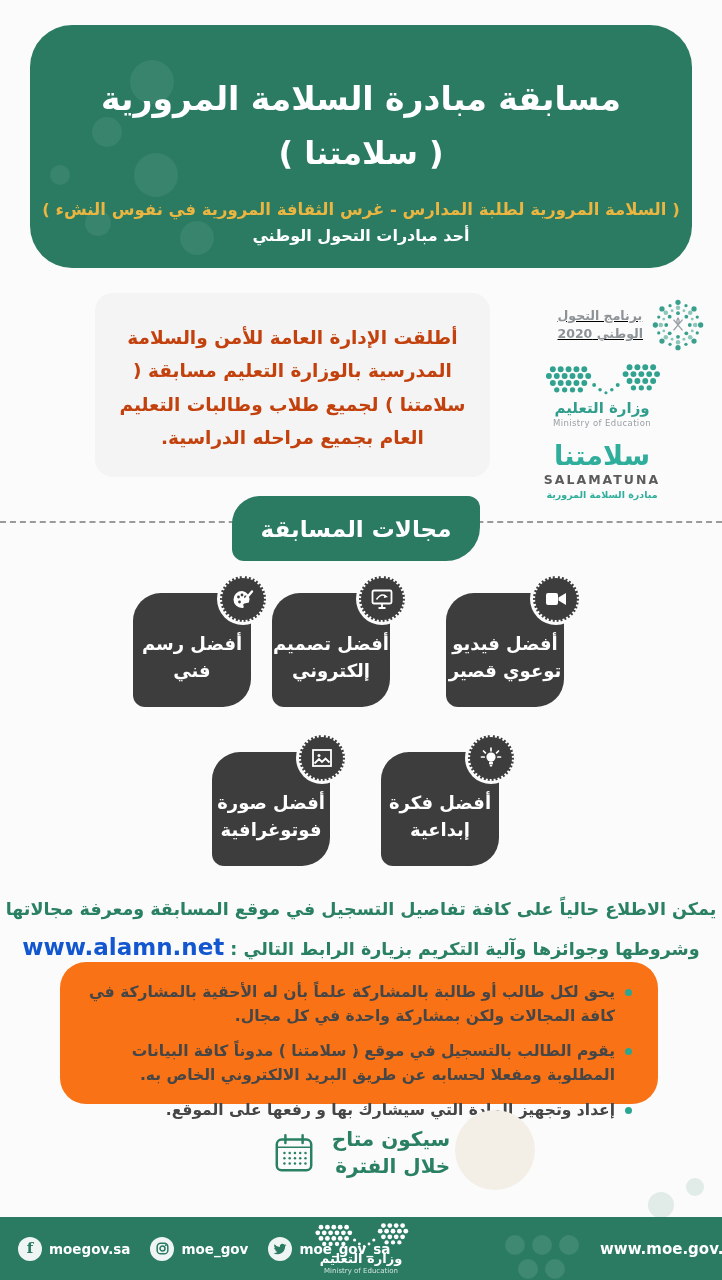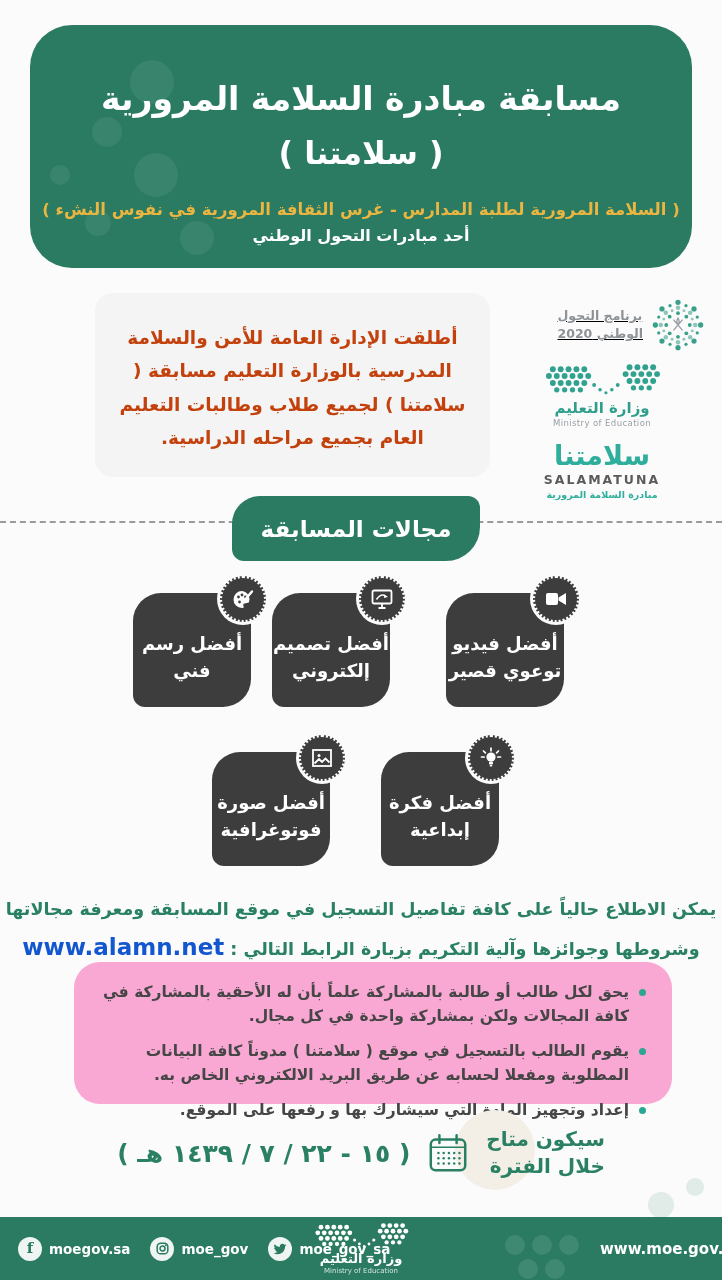--- a/index.html
+++ b/index.html
@@ -62,22 +62,22 @@
   .c-idea{left:381px;top:752px;}
   .c-photo{left:212px;top:752px;}
   
   .register{
     position:absolute;left:0;top:893px;width:722px;text-align:center;
     color:#2a8063;font-size:17.5px;font-weight:bold;line-height:1.9;
   }
   .register a{color:#1257d0;text-decoration:none;font-size:23px;direction:ltr;unicode-bidi:embed;}
   
   .rules{
-    position:absolute;left:74px;top:962px;width:598px;height:142px;
-    background:#f9a8d4;border-radius:26px;padding:18px 26px 10px 18px;
+    position:absolute;left:60px;top:962px;width:598px;height:142px;
+    background:#f97316;border-radius:26px;padding:18px 26px 10px 18px;
   }
   .rule{display:flex;gap:10px;margin-bottom:11px;align-items:flex-start;}
   .rule .dot{flex:0 0 auto;width:7px;height:7px;border-radius:50%;background:#2aa693;margin-top:9px;}
   .rule .txt{font-size:15.5px;font-weight:bold;color:#464646;line-height:1.55;text-align:right;}
   
   .period{
     position:absolute;left:0;top:1118px;width:722px;height:70px;
     display:flex;flex-direction:row;align-items:center;justify-content:center;gap:16px;
     color:#2a8063;
   }
@@ -331,21 +331,20 @@
           <circle cx="24" cy="27.5" r="1.3"></circle>
           <circle cx="29.5" cy="27.5" r="1.3"></circle>
           <circle cx="35" cy="27.5" r="1.3"></circle>
         <circle cx="13" cy="33" r="1.3"></circle>
           <circle cx="18.5" cy="33" r="1.3"></circle>
           <circle cx="24" cy="33" r="1.3"></circle>
           <circle cx="29.5" cy="33" r="1.3"></circle>
           <circle cx="35" cy="33" r="1.3"></circle>
       </g>
     </svg>
-    <div class="period-value">( ١٥ - ٢٢ / ٧ / ١٤٣٩ هـ )</div>
   </div>
 
   <div class="above-dot" style="left:648px;top:1192px;width:26px;height:26px;"></div>
   <div class="above-dot" style="left:686px;top:1178px;width:18px;height:18px;"></div>
 
   <div class="footer">
     <div class="foot-dot" style="left:505px;top:18px;width:20px;height:20px;"></div>
     <div class="foot-dot" style="left:532px;top:18px;width:20px;height:20px;"></div>
     <div class="foot-dot" style="left:559px;top:18px;width:20px;height:20px;"></div>
     <div class="foot-dot" style="left:518px;top:42px;width:20px;height:20px;"></div>

